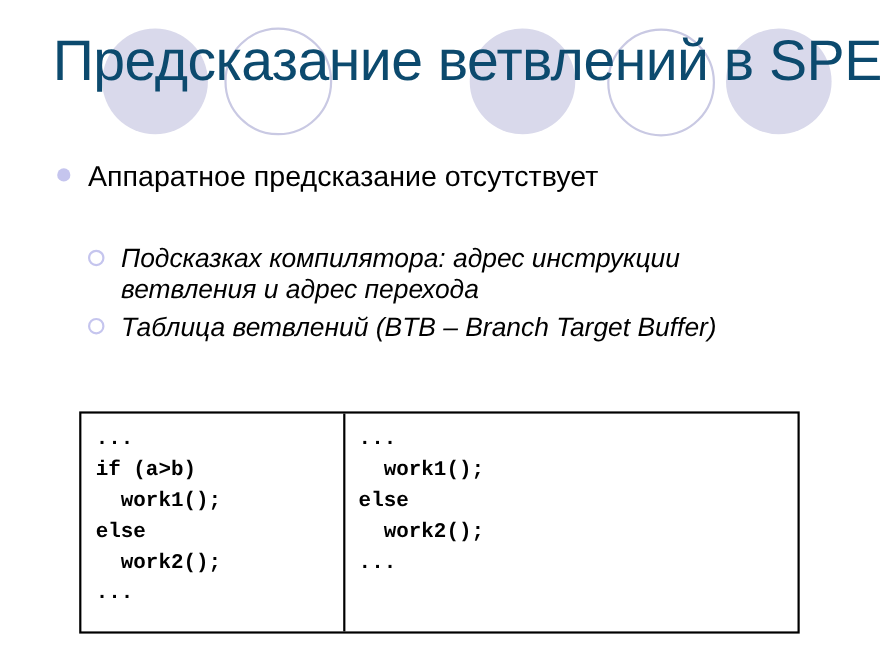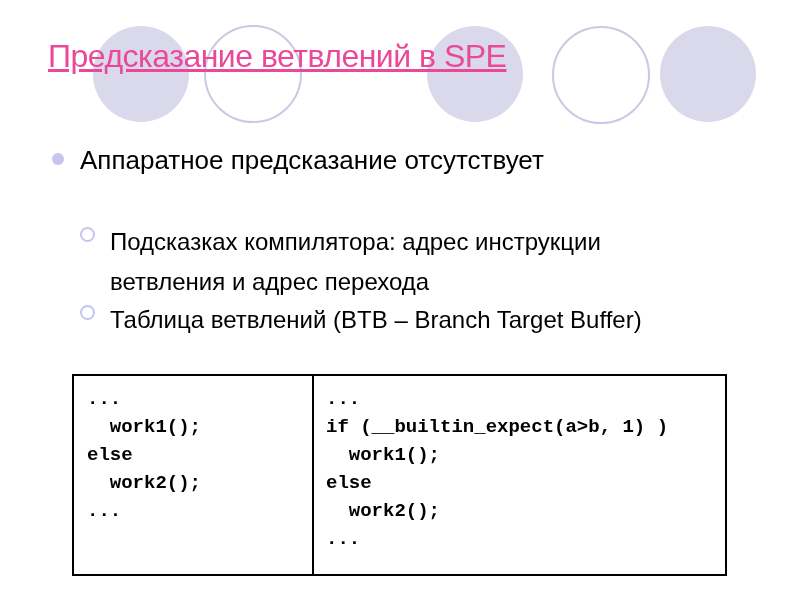--- a/index.html
+++ b/index.html
@@ -11,43 +11,43 @@
   .decor.filled  { background: #d9d9eb; }
   .decor.outline { background: transparent; border: 2px solid #c9c9e3; }
   .c1 { left:  93px; top: 26px; width: 96px; height: 96px; }
   .c2 { left: 204px; top: 25px; width: 94px; height: 94px; }
   .c3 { left: 427px; top: 26px; width: 96px; height: 96px; }
   .c4 { left: 552px; top: 26px; width: 94px; height: 94px; }
   .c5 { left: 660px; top: 26px; width: 96px; height: 96px; }
 
   .title {
     position: absolute; left: 48px; top: 32px; width: 720px;
-    font-size: 32px; line-height: 48px; color: #ec4899;
-    letter-spacing: -0.5px; white-space: nowrap; z-index: 2; text-decoration: underline;
+    font-size: 52px; line-height: 48px; color: #0c4a6e;
+    letter-spacing: -0.5px; white-space: nowrap; z-index: 2;
   }
 
   
   .bullet-item { position: absolute; z-index: 2; }
   .bullet-item .txt { color: #000000; }
   .lvl1 { left: 52px; }
   .lvl1 .txt { margin-left: 28px; font-size: 26px; line-height: 30px; }
   .lvl1 .dot {
     position: absolute; left: 0; top: 8px; width: 12px; height: 12px;
     border-radius: 50%; background: #c5c5ee;
   }
   .lvl2 { left: 80px; }
-  .lvl2 .txt { margin-left: 30px; font-size: 24px; line-height: 40px; }
+  .lvl2 .txt { margin-left: 30px; font-size: 24px; line-height: 28px; font-style: italic; }
   .lvl2 .ring {
     position: absolute; left: 0; top: 5px; width: 11px; height: 11px;
     border-radius: 50%; border: 2px solid #c5c5ee; background: transparent;
   }
   .b1 { top: 145px; }
   .b2 { top: 185px; }
   .b3 { top: 222px; width: 545px; }
-  .b4 { top: 300px; width: 660px; }
+  .b4 { top: 284px; width: 660px; }
   .b5 { top: 324px; }
 
   
   .code-table {
     position: absolute; left: 72px; top: 374px; width: 655px; height: 202px;
     border: 2px solid #000000; box-sizing: border-box;
     display: flex; z-index: 2; background: #ffffff;
   }
   .code-cell {
     box-sizing: border-box; padding: 9px 6px 0 13px;
@@ -84,28 +84,28 @@
 
   <div class="bullet-item lvl2 b4">
     <span class="ring"></span>
     <div class="txt">Таблица ветвлений (BTB – Branch Target Buffer)</div>
   </div>
 
 
   <div class="code-table">
     <div class="code-cell left">
       <div class="code-line">...</div>
+      <div class="code-line">if (a&gt;b)</div>
       <div class="code-line">  work1();</div>
       <div class="code-line">else</div>
       <div class="code-line">  work2();</div>
       <div class="code-line">...</div>
     </div>
     <div class="code-cell right">
       <div class="code-line">...</div>
-      <div class="code-line">if (__builtin_expect(a&gt;b, 1) )</div>
       <div class="code-line">  work1();</div>
       <div class="code-line">else</div>
       <div class="code-line">  work2();</div>
       <div class="code-line">...</div>
     </div>
   </div>
 
 </div>
 
 </body></html>

